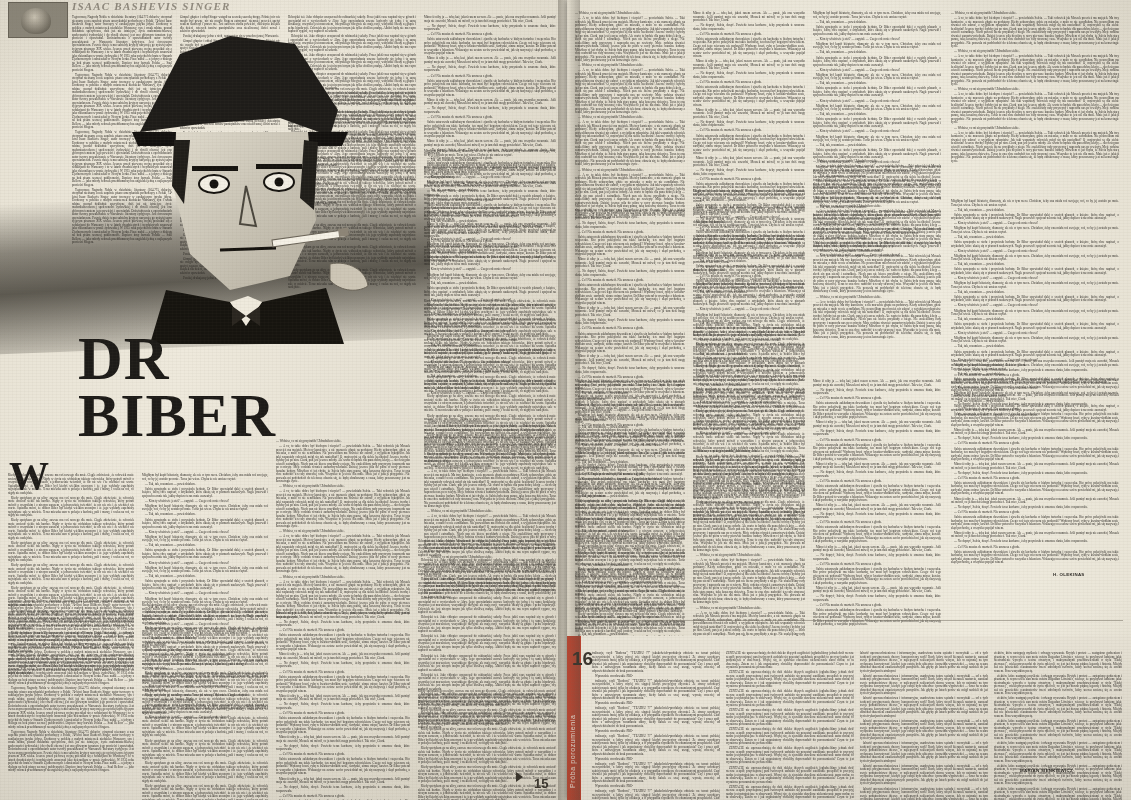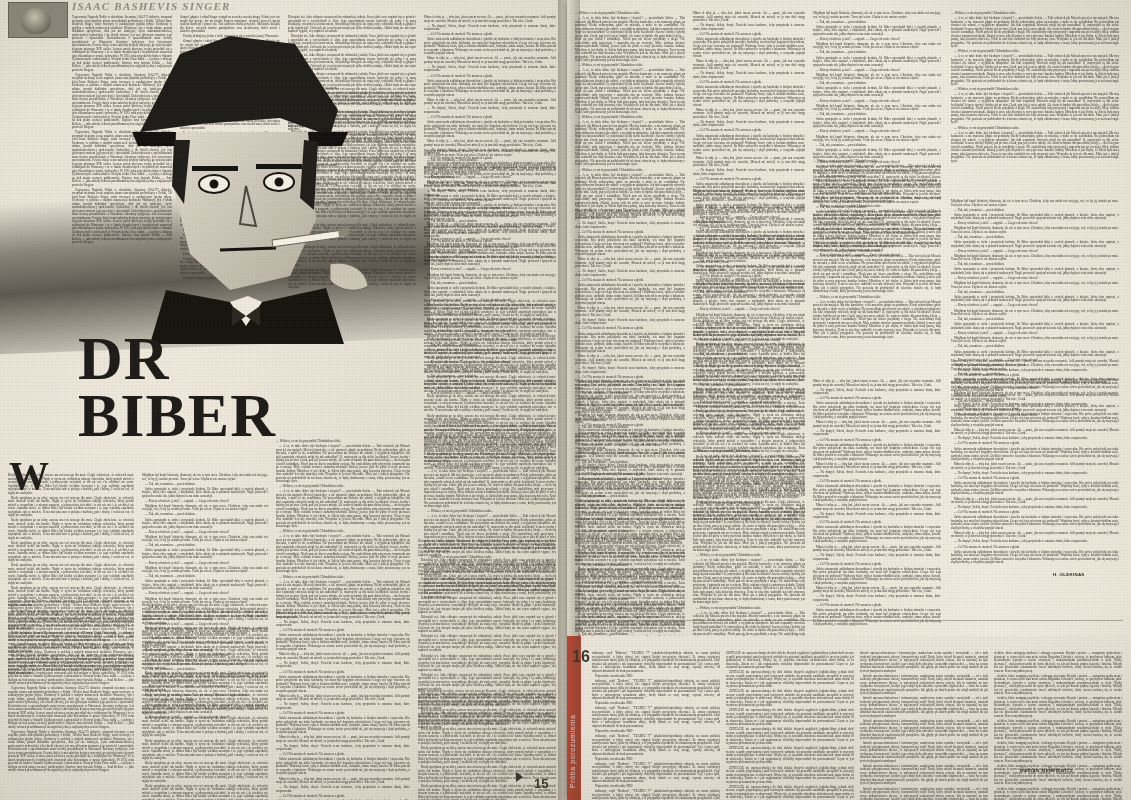--- a/index.html
+++ b/index.html
@@ -56,21 +56,21 @@
       font-family:"Liberation Serif",serif;}
 
   
   .band{position:absolute;left:0;top:196px;width:430px;height:150px;
       background:linear-gradient(178deg,rgba(60,56,48,.0) 0%,rgba(60,56,48,.55) 30%,rgba(45,42,35,.75) 55%,rgba(60,56,48,.1) 100%);
       transform:skewY(-2.2deg);}
 
   
   .pno{position:absolute;font-family:"Liberation Sans",sans-serif;font-weight:bold;color:#3a352d;}
   .pno.p15{left:534px;top:776px;font-size:13px;}
-  .pno.p16{left:572px;top:648px;font-size:16px;color:#3c372f;}
+  .pno.p16{left:572px;top:648px;font-size:19px;color:#3c372f;}
 
   
   .redstrip{position:absolute;left:567px;top:636px;width:564px;height:164px;
       background:linear-gradient(90deg,#b8432f 0 14px,#e9e4d7 14px);}
   .redlabel{position:absolute;left:569px;top:648px;width:12px;height:140px;color:#f2ece0;
       font-family:"Liberation Sans",sans-serif;font-size:7px;letter-spacing:.6px;
       writing-mode:vertical-rl;transform:rotate(180deg);}
 
   .sig{position:absolute;font-family:"Liberation Sans",sans-serif;font-size:4.4px;
       font-weight:bold;color:#2b2824;letter-spacing:.3px;}

